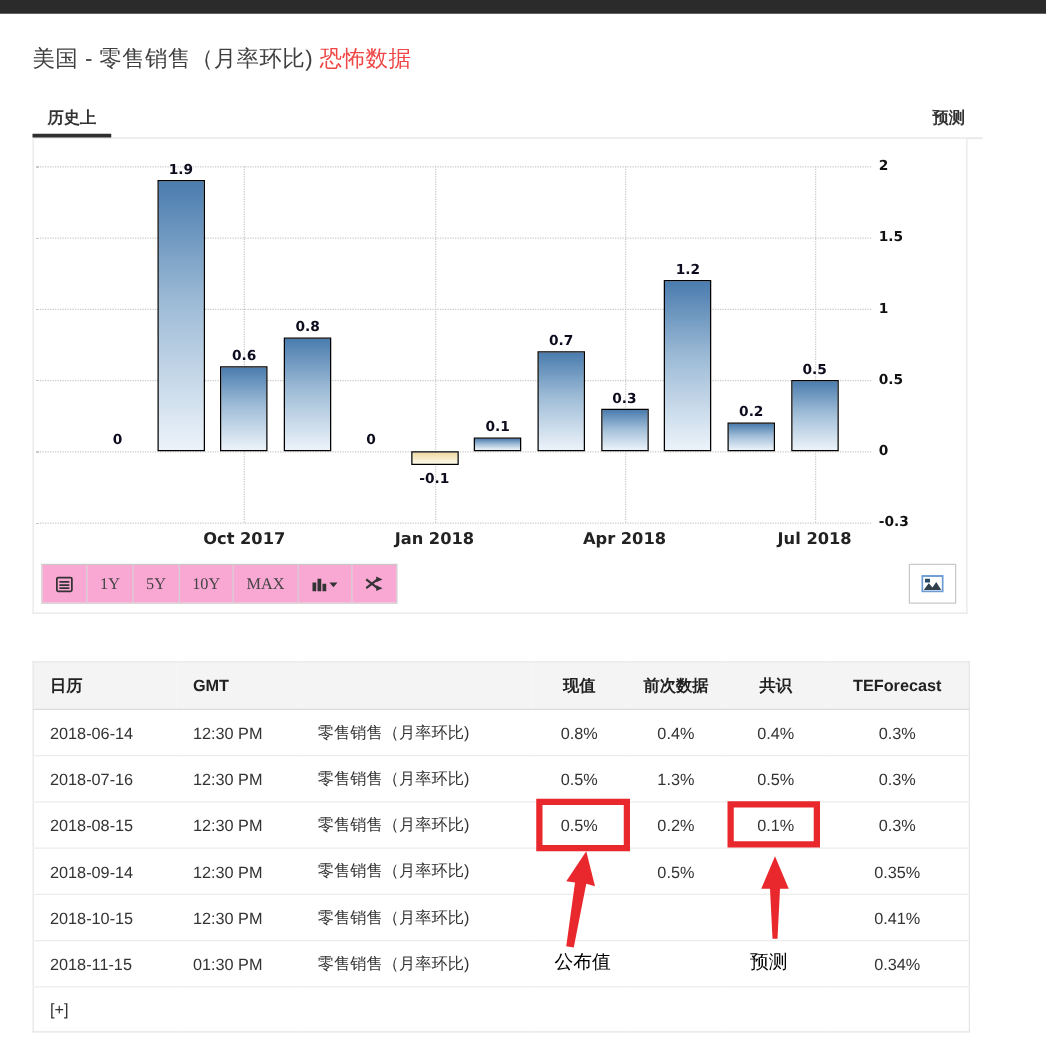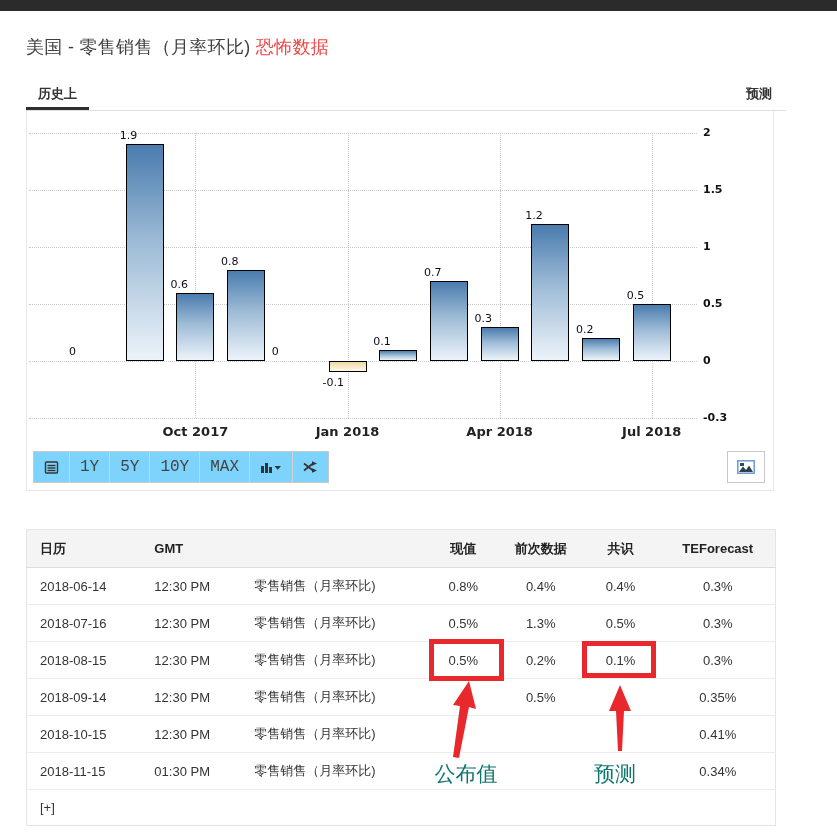--- a/index.html
+++ b/index.html
@@ -17,43 +17,43 @@
   .tab.right { margin-left:auto; padding-right:14px; }
 
   .chart-panel { position:relative; width:748px; height:380px; border:1px solid #e8e8e8; border-top:none; background:#fff; }
   .hgrid { position:absolute; left:2px; width:668px; height:0; border-top:1px dotted #c9c9c9; }
   .vgrid { position:absolute; width:0; border-left:1px dotted #c9c9c9; }
   .y-label { position:absolute; left:676px; font-size:11px; font-weight:bold; color:#111; font-family:"DejaVu Sans",sans-serif; }
   .x-label { position:absolute; width:90px; text-align:center; font-size:13px; font-weight:bold; color:#222; font-family:"DejaVu Sans",sans-serif; }
   .bar { position:absolute; width:38px; border:1px solid #000; }
   .bar.pos { background:linear-gradient(to bottom,#4a7cae 0%,#9dbbd6 45%,#ecf3fa 100%); }
   .bar.neg { background:linear-gradient(to bottom,#eed9a2 0%,#fdf9ea 100%); }
-  .bar-label { position:absolute; width:50px; text-align:left; font-size:11px; font-weight:normal; color:#0c0c1e; font-family:"DejaVu Sans",sans-serif; }
+  .bar-label { position:absolute; width:50px; text-align:center; font-size:11px; font-weight:bold; color:#0c0c1e; font-family:"DejaVu Sans",sans-serif; }
 
   .chart-toolbar { position:absolute; left:6px; bottom:7px; display:flex; border:1px solid #c9c9c9; background:#fff; }
   .tb-btn { display:flex; align-items:center; justify-content:center; gap:3px; min-width:32px; height:30px; padding:0 10px;
-            border:none; border-right:1px solid #d2d2d2; background:#7dd3fc; font-size:16px; color:#444; cursor:pointer;
-            font-family:Liberation Mono, monospace; }
+            border:none; border-right:1px solid #d2d2d2; background:#f9a8d4; font-size:13px; color:#444; cursor:pointer;
+            font-family:Liberation Serif, serif; }
   .tb-btn:last-child { border-right:none; }
   .img-btn { position:absolute; right:8px; bottom:7px; width:38px; height:32px; border:1px solid #c9c9c9; background:#fff;
              display:flex; align-items:center; justify-content:center; cursor:pointer; }
 
   .table-wrap { position:relative; margin-top:38px; width:750px; }
   table.cal { width:750px; border-collapse:collapse; font-size:13px; color:#333; border:1px solid #e5e5e5; }
   table.cal thead th { background:#f4f4f4; font-weight:bold; color:#222; height:38px; border-bottom:1px solid #dcdcdc; }
   table.cal th, table.cal td { padding:0; }
   table.cal tbody td { height:37px; border-bottom:1px solid #ececec; }
   .al { text-align:left; padding-left:13px !important; }
   .ac { text-align:center; }
   table.cal td.footer-cell { height:36px; border-bottom:none; }
   .plus-link { color:#333; text-decoration:none; cursor:pointer; }
 
   .overlay-box { position:absolute; border:5px solid #e8282c; background:transparent; }
   .overlay-svg { position:absolute; left:0; top:0; pointer-events:none; }
-  .overlay-text { position:absolute; width:110px; text-align:center; font-size:21px; color:#0f766e; }
+  .overlay-text { position:absolute; width:110px; text-align:center; font-size:15px; color:#000000; }
 </style>
 </head>
 <body>
 
 <div class="topbar"></div>
 
 <div class="content">
 
   <h1 class="page-title"><span>美国 - 零售销售（月率环比)</span> <span class="hl">恐怖数据</span></h1>
 

